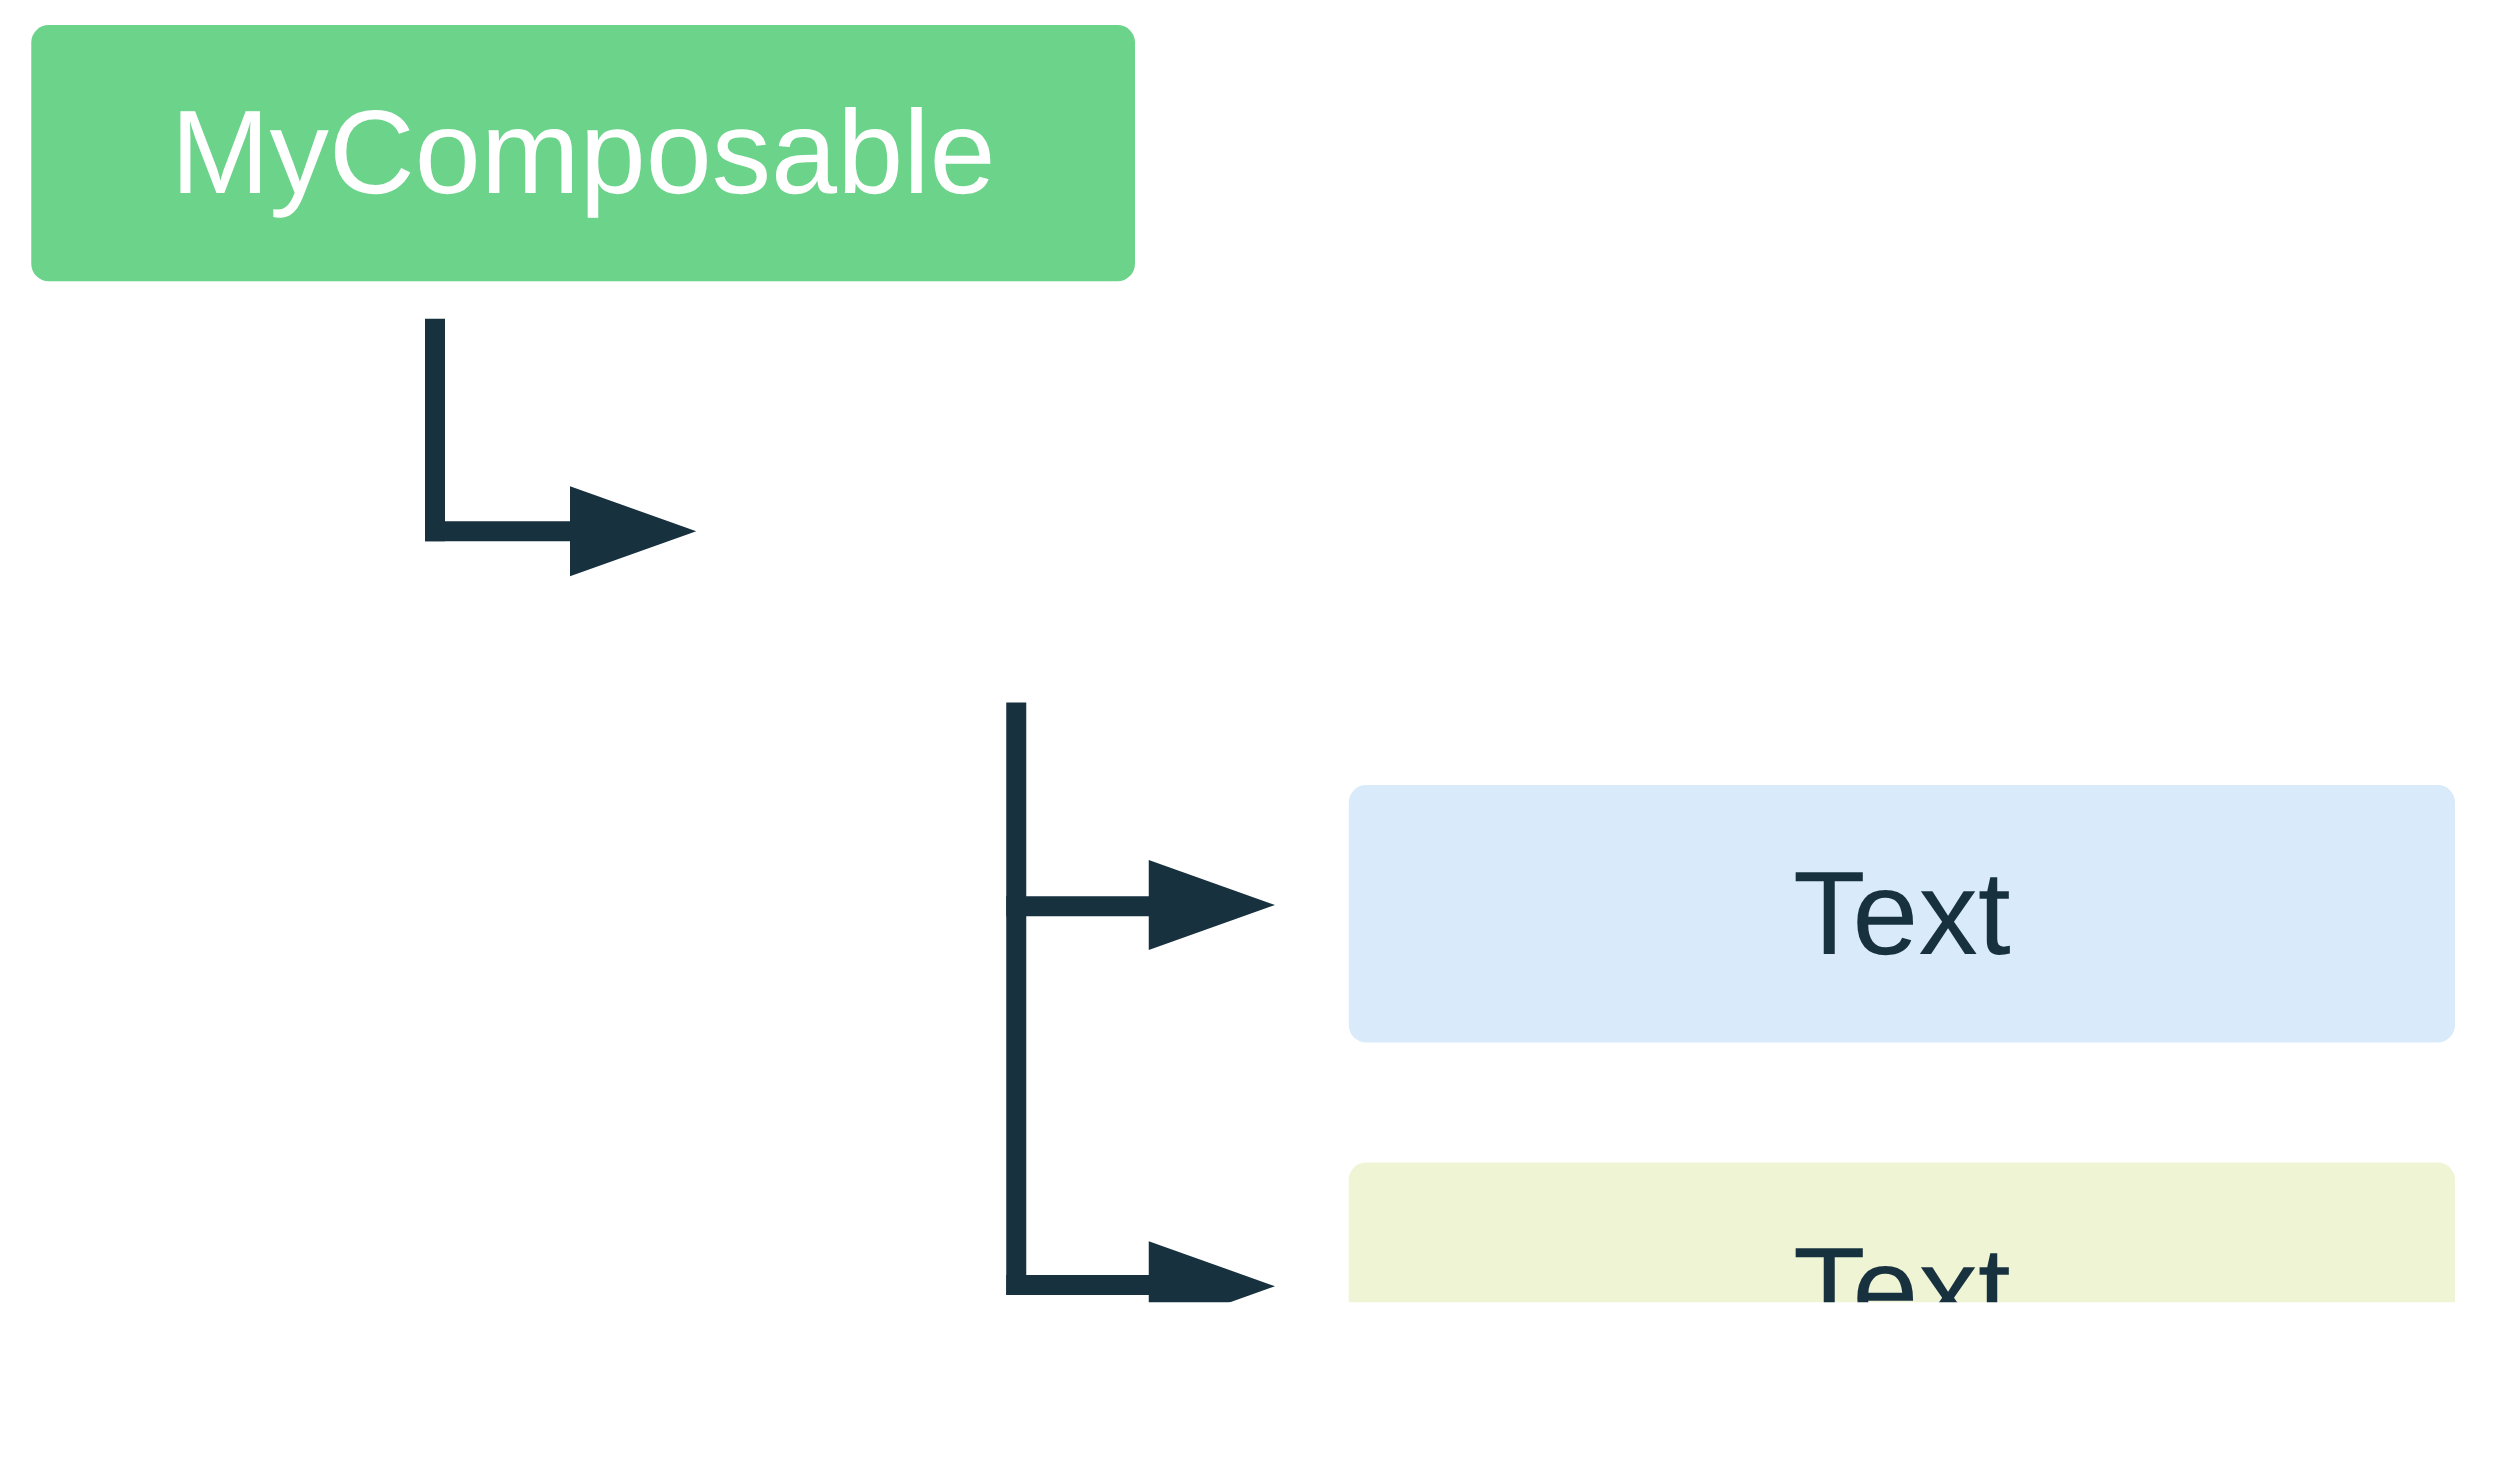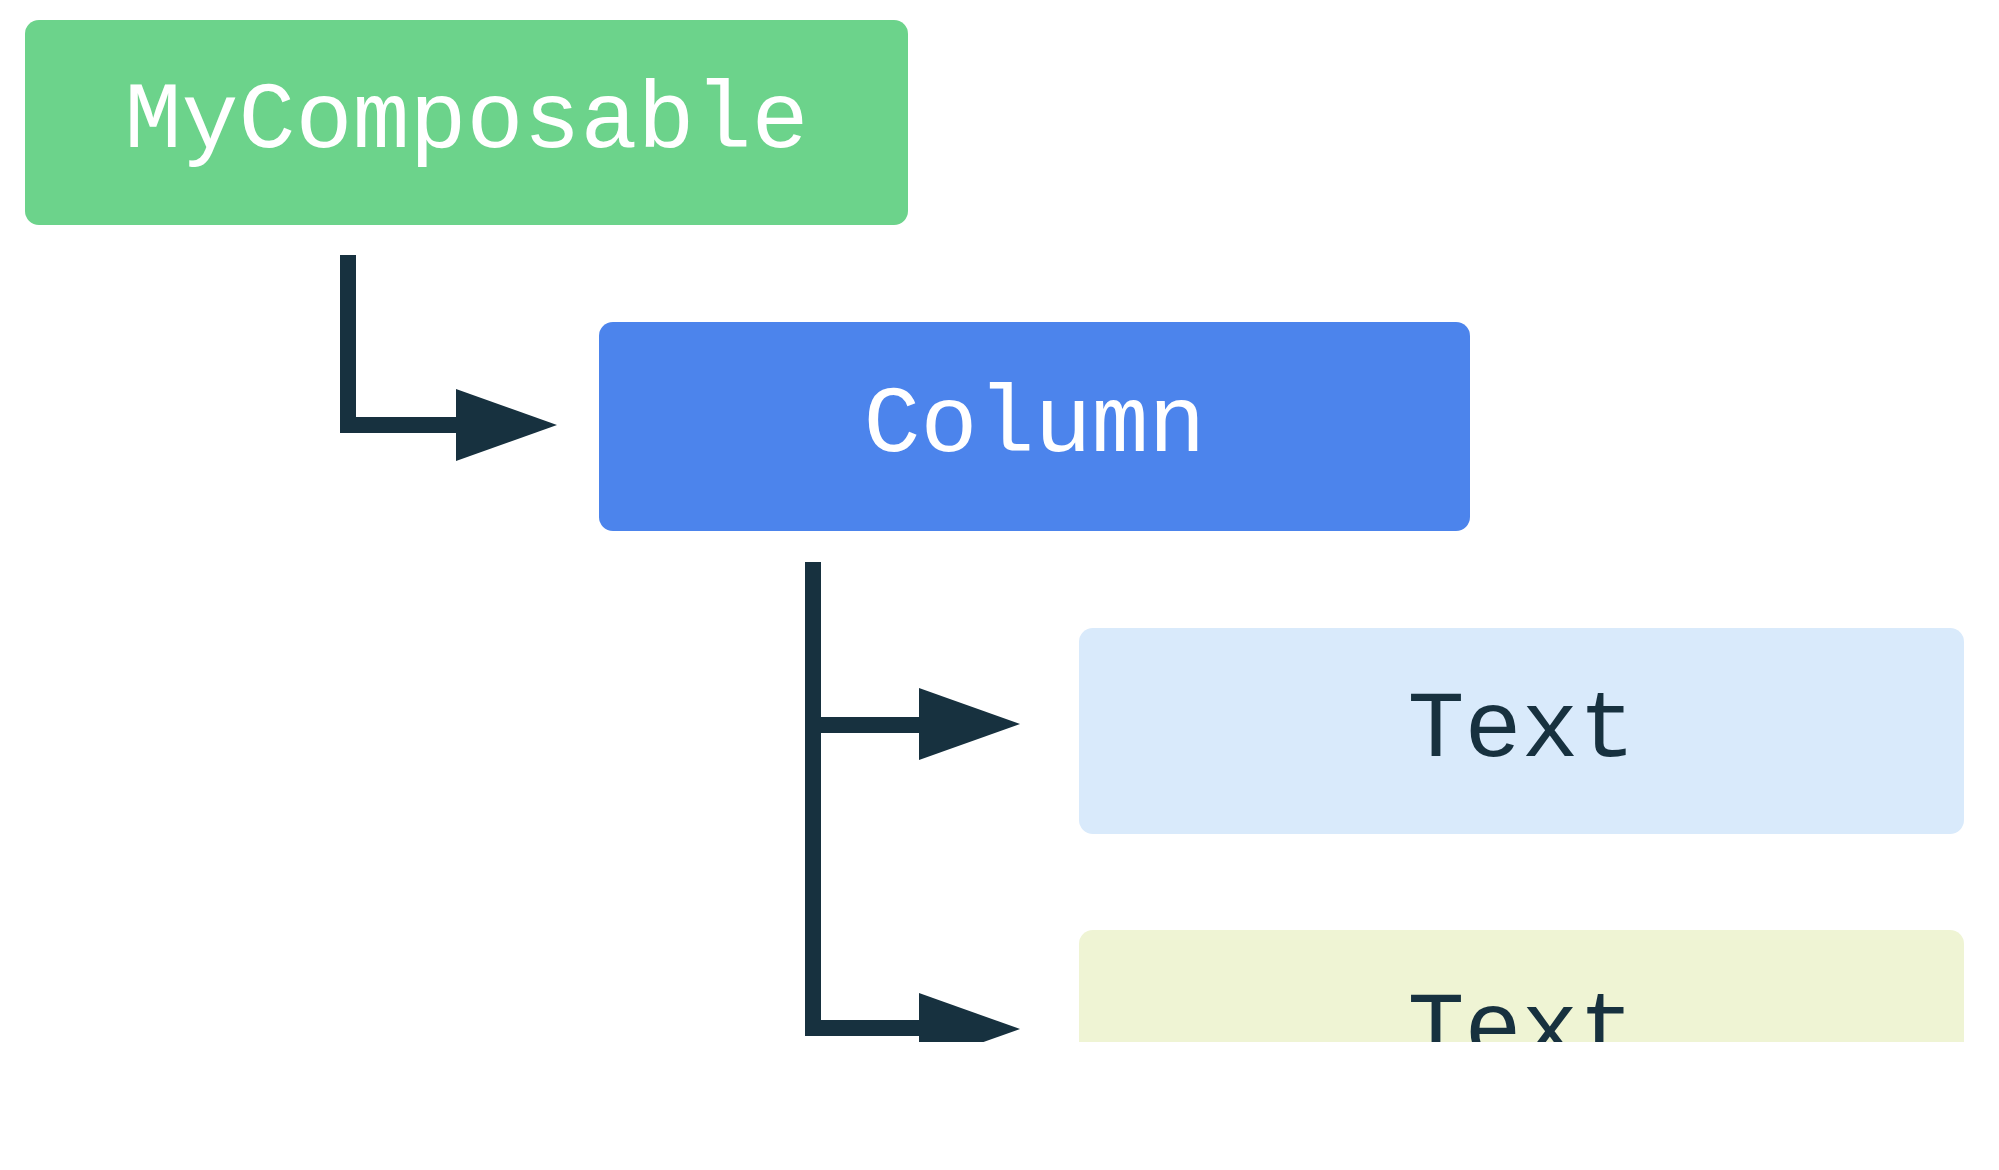--- a/index.html
+++ b/index.html
@@ -5,21 +5,21 @@
   html, body {
     margin: 0;
     padding: 0;
     background: #ffffff;
   }
   #canvas {
     position: relative;
     width: 1999px;
     height: 1042px;
     overflow: hidden;
-    font-family: Liberation Mono, monospace;
+    font-family: Liberation Sans, sans-serif;
   }
   .node {
     position: absolute;
     border-radius: 14px;
     display: flex;
     align-items: center;
     justify-content: center;
   }
   .node-label {
     font-size: 95px;
@@ -70,23 +70,20 @@
 <div id="canvas" style="background-color: rgb(255, 255, 255);">
 
   <div class="node node-mycomposable" style="background-color: rgb(108, 211, 139);">
     <span class="node-label" style="color: rgb(255, 255, 255);">MyComposable</span>
   </div>
 
   <div class="seg a1-vertical" style="background-color: rgb(23, 49, 63);"></div>
   <div class="seg a1-horizontal" style="background-color: rgb(23, 49, 63);"></div>
   <div class="arrowhead a1-head" style="border-left-color: rgb(23, 49, 63);"></div>
 
-  <div class="node node-column" style="background-color: rgb(76, 132, 236);">
-    <span class="node-label" style="color: rgb(255, 255, 255);">Column</span>
-  </div>
 
   <div class="seg a2-vertical" style="background-color: rgb(23, 49, 63);"></div>
   <div class="seg a2-horizontal-1" style="background-color: rgb(23, 49, 63);"></div>
   <div class="arrowhead a2-head-1" style="border-left-color: rgb(23, 49, 63);"></div>
   <div class="seg a2-horizontal-2" style="background-color: rgb(23, 49, 63);"></div>
   <div class="arrowhead a2-head-2" style="border-left-color: rgb(23, 49, 63);"></div>
 
   <div class="node node-text-1" style="background-color: rgb(217, 234, 251);">
     <span class="node-label" style="color: rgb(23, 49, 63);">Text</span>
   </div>

